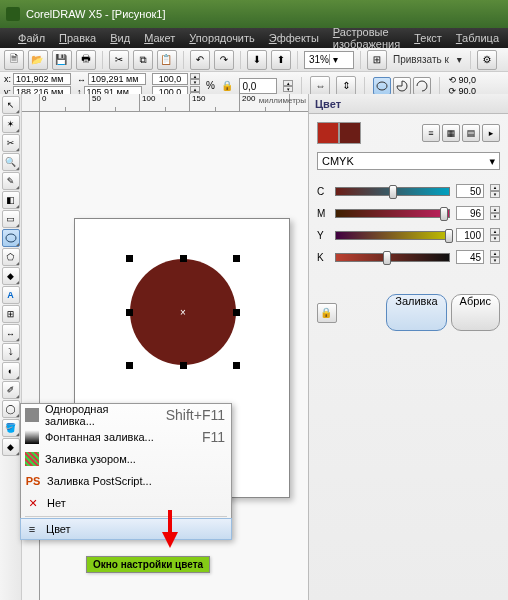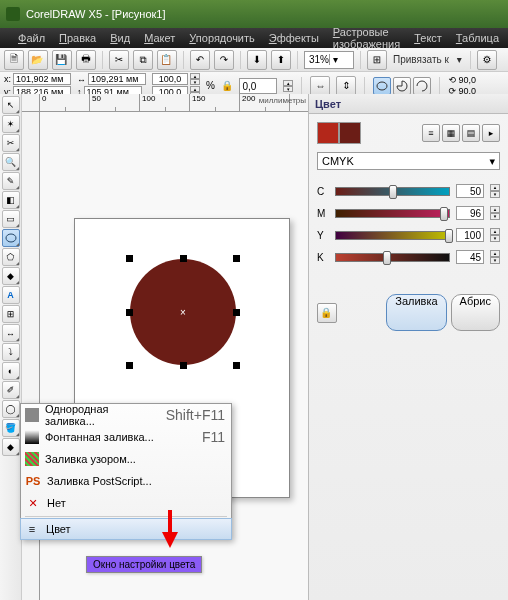--- a/index.html
+++ b/index.html
@@ -77,21 +77,21 @@
   .fill-btn.sel { background: linear-gradient(#e8f0fa,#c8dcf0); border-color: #5a8ac0; }
   
   .context-menu { position: absolute; left: 20px; top: 403px; width: 212px; background: linear-gradient(#fdfdfd,#f2f2f2); border: 1px solid #999; box-shadow: 2px 2px 6px rgba(0,0,0,0.3); }
   .cm-row { height: 22px; display: flex; align-items: center; padding: 0 6px 0 4px; font-size: 11px; cursor: pointer; gap: 6px; }
   .cm-row:hover, .cm-row.hov { background: linear-gradient(#e8f0fa,#c8dcf0); border: 1px solid #9abde0; margin: -1px; padding: 0 5px 0 3px; }
   .cm-icon { width: 16px; height: 16px; display: flex; align-items: center; justify-content: center; font-size: 11px; }
   .cm-label { flex: 1; }
   .cm-shortcut { color: #666; font-size: 14px; }
   .cm-sep { height: 1px; background: #ccc; margin: 2px 4px; }
   
-  .tooltip { position: absolute; left: 86px; top: 556px; background: #8b5cf6; border: 1px solid #888; padding: 2px 6px; font-size: 10px; box-shadow: 1px 1px 3px rgba(0,0,0,0.2); }
+  .tooltip { position: absolute; left: 86px; top: 556px; background: #84cc16; border: 1px solid #888; padding: 2px 6px; font-size: 10px; box-shadow: 1px 1px 3px rgba(0,0,0,0.2); font-weight: bold; }
   
   .arrow-ann { position: absolute; left: 160px; top: 510px; pointer-events:none; }
   .arrow-ann svg { overflow: visible; }
 </style>
 </head>
 <body>
 
 <div class="titlebar">
   <div class="badge"></div>
   <div class="title">CorelDRAW X5 - [Рисунок1]</div>

